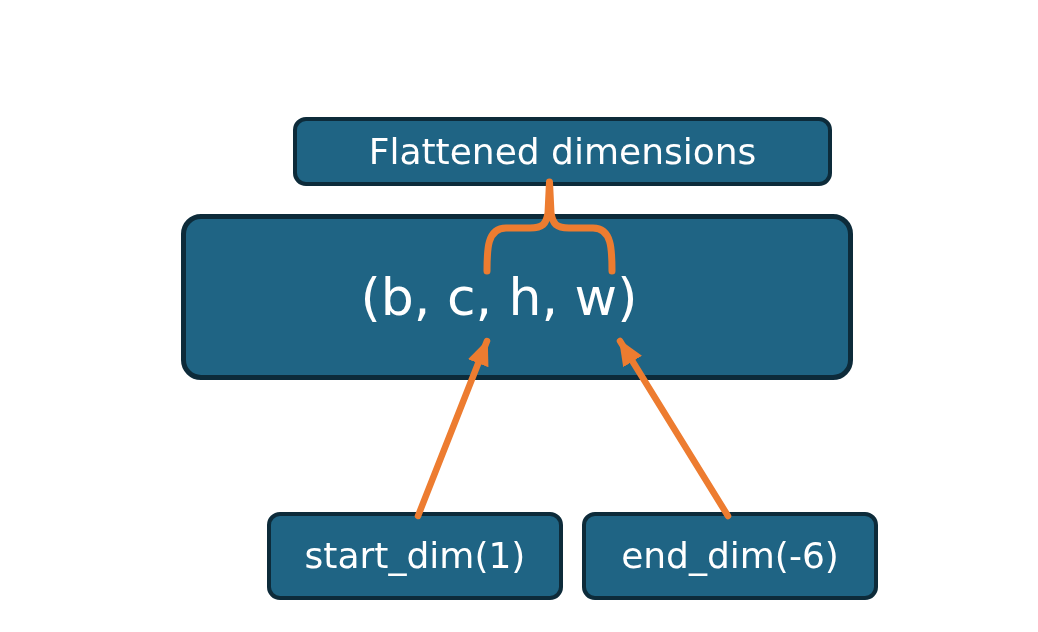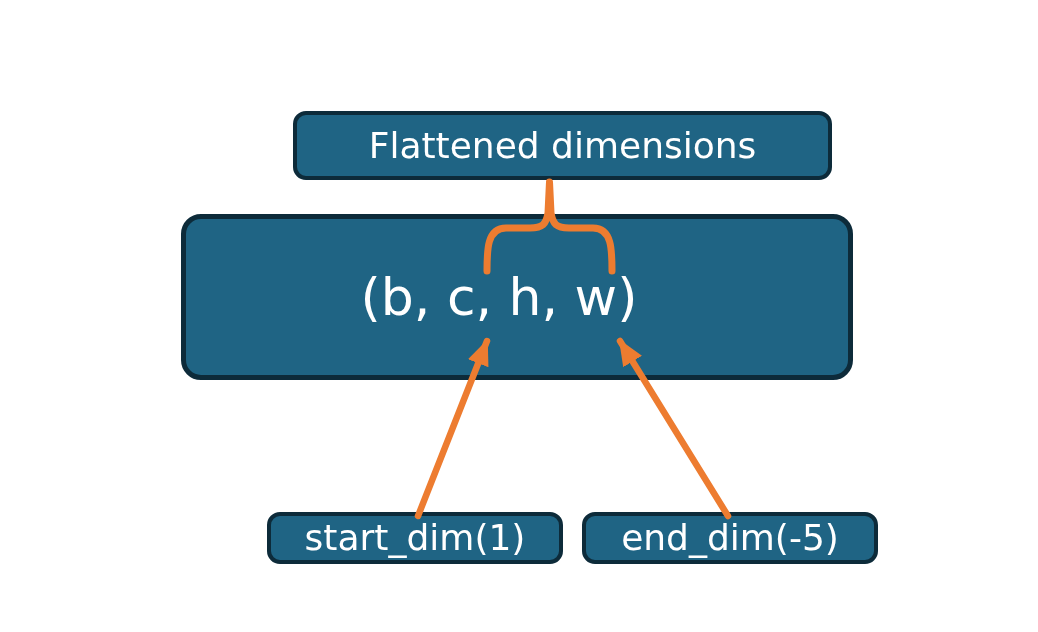--- a/index.html
+++ b/index.html
@@ -24,36 +24,36 @@
     background: var(--node_fill);
     border: 4px solid var(--node_border);
     color: var(--text);
     display: flex;
     align-items: center;
     justify-content: center;
     line-height: 1;
   }
   .node .label { white-space: nowrap; }
   .title-box {
-    left: 293px; top: 111px;
+    left: 293px; top: 117px;
     width: 539px; height: 69px;
     border-radius: 13px;
     font-size: 36px;
   }
   .shape-box {
     left: 181px; top: 214px;
     width: 672px; height: 166px;
     border-width: 5px;
     border-radius: 20px;
     font-size: 52px;
   }
   .shape-box .label { transform: translateX(-18px); }
   .param-box {
     top: 512px;
-    width: 296px; height: 52px;
+    width: 296px; height: 88px;
     border-radius: 13px;
     font-size: 36px;
   }
   .param-box.start { left: 267px; }
   .param-box.end   { left: 582px; }
   .overlay {
     position: absolute;
     left: 0; top: 0;
     width: 1038px; height: 632px;
     pointer-events: none;
@@ -72,21 +72,21 @@
 
   <div class="node shape-box">
     <span class="label">(b, c, h, w)</span>
   </div>
 
   <div class="node param-box start">
     <span class="label">start_dim(1)</span>
   </div>
 
   <div class="node param-box end">
-    <span class="label">end_dim(-5)</span>
+    <span class="label">end_dim(-6)</span>
   </div>
 
   <svg class="overlay" viewBox="0 0 1038 632" xmlns="http://www.w3.org/2000/svg">
     <defs>
       <marker id="arrowhead" markerUnits="userSpaceOnUse" markerWidth="30" markerHeight="24" refX="24" refY="11" orient="auto">
         <polygon class="accent-fill" points="0,0 26,11 0,22"></polygon>
       </marker>
     </defs>
 
     <path class="accent-stroke" d="M 487 271

